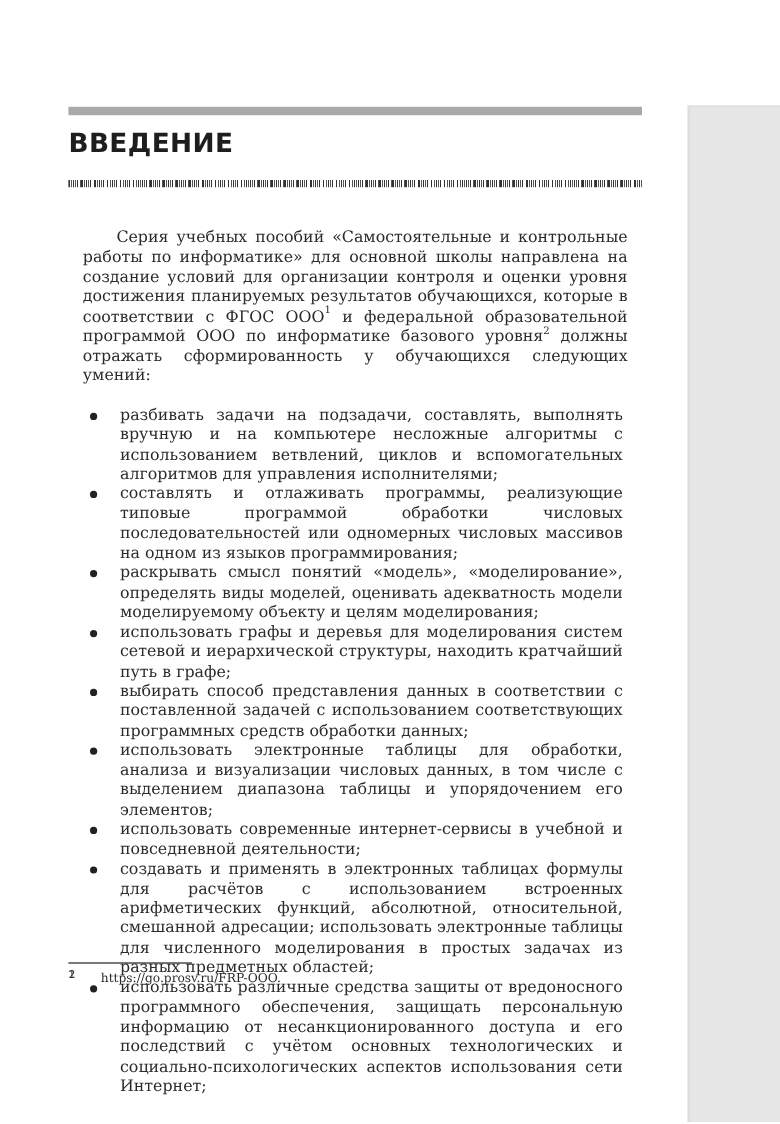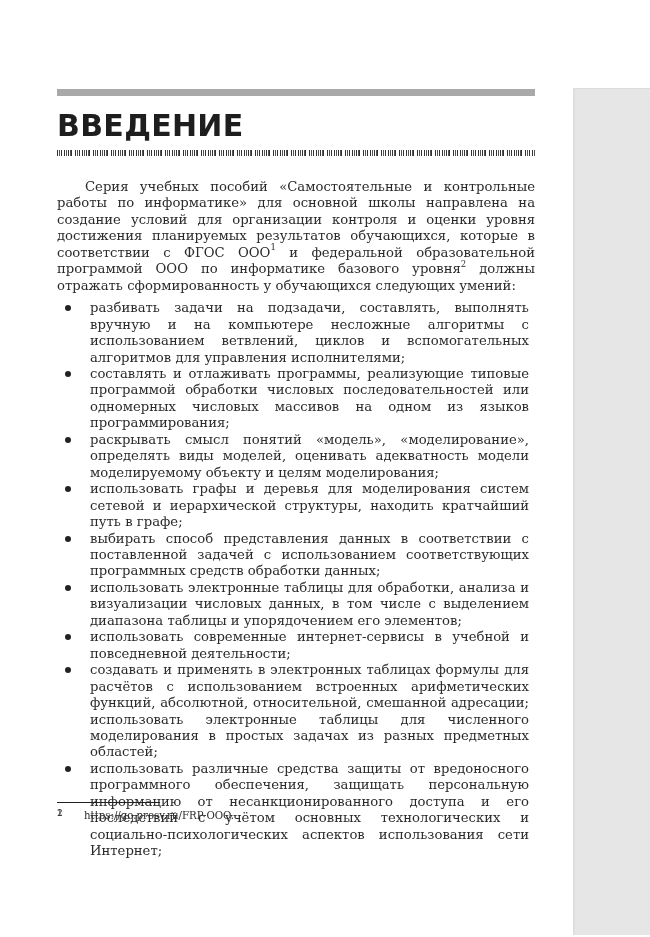--- a/index.html
+++ b/index.html
@@ -13,33 +13,33 @@
     background: #e6e6e6; border-left: 2px solid #dedede; border-top: 1px solid #dcdcdc;
     box-sizing: border-box;
   }
   .top-bar {
     position: absolute; left: 57px; top: 89px; width: 478px; height: 7px;
     background: #a9a9a9;
   }
   .heading {
     position: absolute; left: 57px; top: 108px; margin: 0;
     font-family: "DejaVu Sans", "Liberation Sans", sans-serif;
-    font-weight: bold; font-size: 30px; letter-spacing: 0.3px; color: #1e1e1e;
+    font-weight: bold; font-size: 22px; letter-spacing: 0.3px; color: #1e1e1e;
   }
   .barcode-rule {
     position: absolute; left: 57px; top: 150px; width: 478px; height: 6px;
     background: repeating-linear-gradient(90deg, #333 0 1px, transparent 1px 2.2px, #555 2.2px 2.9px, transparent 2.9px 3.6px);
   }
   .body-text {
     position: absolute; left: 57px; top: 179px; width: 478px;
     font-size: 13.2px; line-height: 16.45px; text-align: justify;
   }
-  .para { margin: 0; text-indent: 28px; hyphens: auto; }
+  .para { margin: 12px; text-indent: 28px; hyphens: auto; }
   sup { font-size: 8.5px; line-height: 0; position: relative; top: -1px; }
-  ul.skills { list-style: none; margin: 6px; padding: 0; }
+  ul.skills { list-style: none; margin: 16px; padding: 0; }
   ul.skills li { position: relative; padding-left: 27px; hyphens: auto; }
   .bullet {
     position: absolute; left: 2px; top: 5px; width: 6px; height: 6px;
     border-radius: 50%; background: #222;
   }
   .fn-rule {
     position: absolute; left: 57px; top: 802px; width: 103px; height: 1px;
     background: #222;
   }
   .footnotes {

